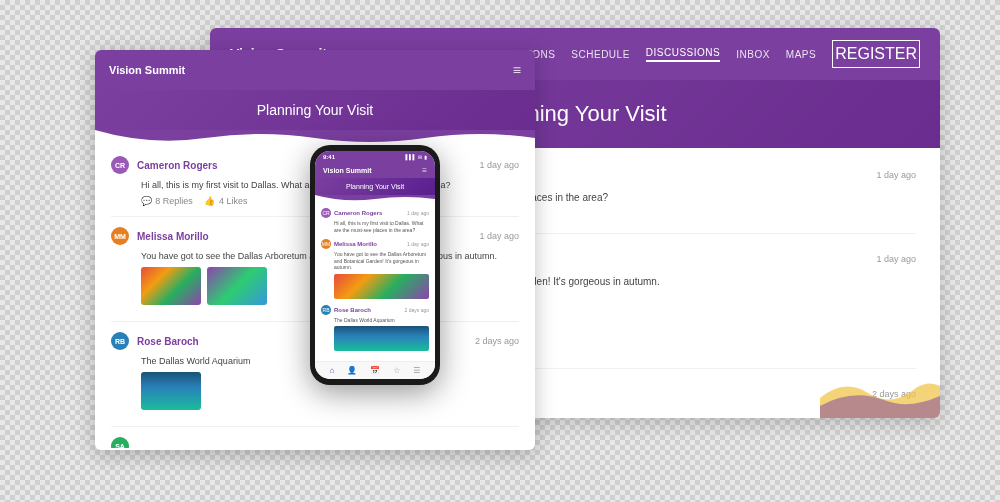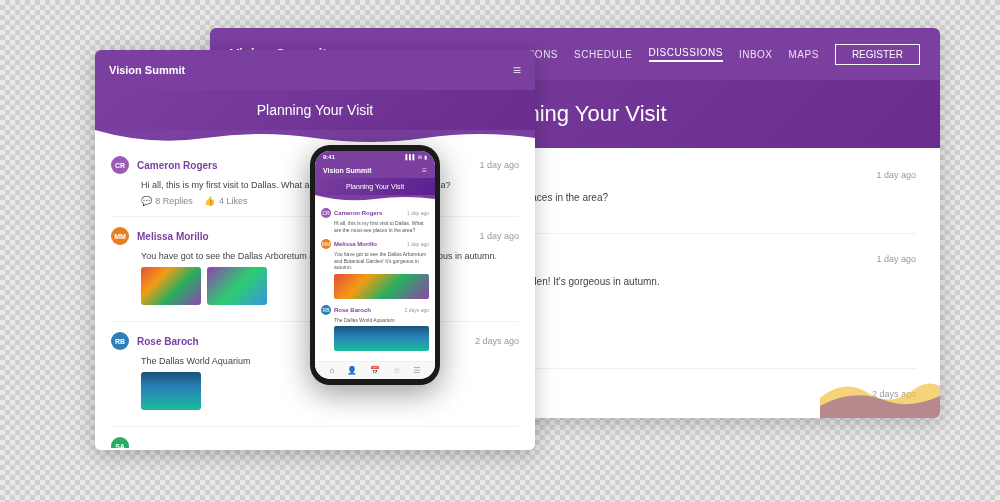--- a/index.html
+++ b/index.html
@@ -58,22 +58,22 @@
     }
     .desktop-nav-link.active {
       color: #fff;
       border-bottom: 2px solid #fff;
       padding-bottom: 2px;
       text-align: center;
     }
     .desktop-nav-register {
       border: 1px solid #fff;
       color: #fff;
-      padding: 4px 16px;
-      font-size: 10px;
+      padding: 4px 2px;
+      font-size: 16px;
       cursor: pointer;
     }
     .desktop-hero {
       background: linear-gradient(135deg, #7b3fa0 0%, #6a2d8f 100%);
       height: 68px;
       display: flex;
       align-items: center;
       justify-content: center;
     }
     .desktop-hero-title {

